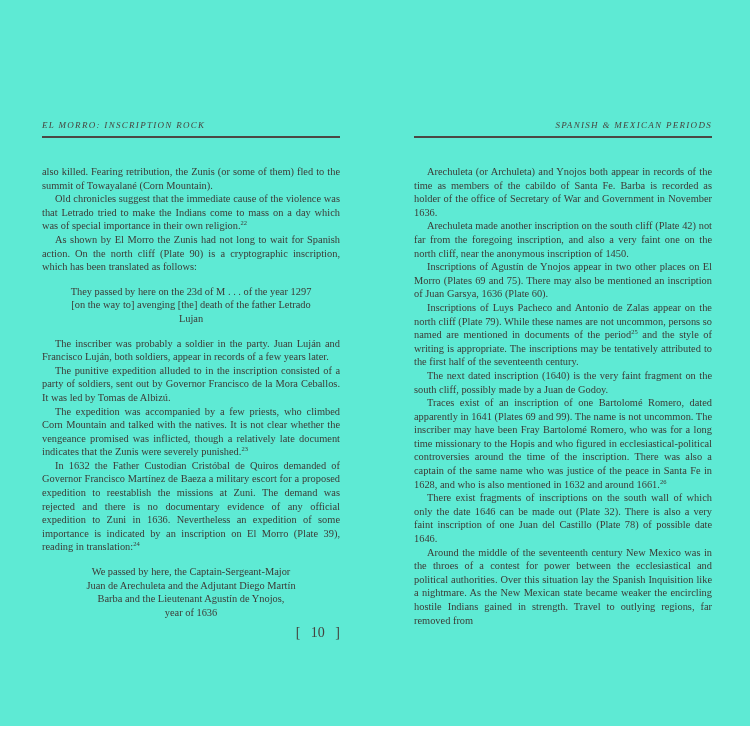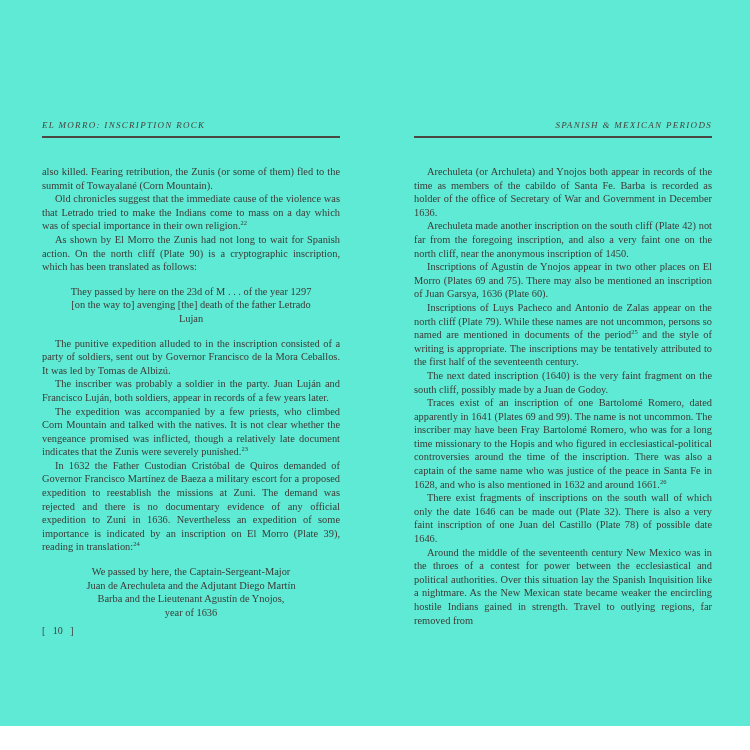--- a/index.html
+++ b/index.html
@@ -61,23 +61,23 @@
     font-size: 6.5px;
     line-height: 0;
     vertical-align: super;
   }
 
   .pagenum {
     position: absolute;
     top: 505px;
     left: 0;
     width: 100%;
-    text-align: left;
+    text-align: right;
     font-family: "Liberation Serif", serif;
-    font-size: 10px;
+    font-size: 14px;
     color: #45423e;
     white-space: pre;
   }
 </style>
 </head>
 <body>
 
 <div class="spread">
 
   <section class="page left">
@@ -85,39 +85,39 @@
     <div class="rule"></div>
     <div class="page-body">
         <p class="">also killed. Fearing retribution, the Zunis (or some of them) fled to the summit of Towayalané (Corn Mountain).</p>
         <p class="indent">Old chronicles suggest that the immediate cause of the violence was that Letrado tried to make the Indians come to mass on a day which was of special importance in their own religion.<sup>22</sup></p>
         <p class="indent">As shown by El Morro the Zunis had not long to wait for Spanish action. On the north cliff (Plate 90) is a cryptographic inscription, which has been translated as follows:</p>
         <div class="quote">
           <div>They passed by here on the 23d of M . . . of the year 1297</div>
           <div>[on the way to] avenging [the] death of the father Letrado</div>
           <div>Lujan</div>
         </div>
+        <p class="indent">The inscriber was probably a soldier in the party. Juan Luján and Francisco Luján, both soldiers, appear in records of a few years later.</p>
         <p class="indent">The punitive expedition alluded to in the inscription consisted of a party of soldiers, sent out by Governor Francisco de la Mora Ceballos. It was led by Tomas de Albizú.</p>
-        <p class="indent">The inscriber was probably a soldier in the party. Juan Luján and Francisco Luján, both soldiers, appear in records of a few years later.</p>
         <p class="indent">The expedition was accompanied by a few priests, who climbed Corn Mountain and talked with the natives. It is not clear whether the vengeance promised was inflicted, though a relatively late document indicates that the Zunis were severely punished.<sup>23</sup></p>
         <p class="indent">In 1632 the Father Custodian Cristóbal de Quiros demanded of Governor Francisco Martínez de Baeza a military escort for a proposed expedition to reestablish the missions at Zuni. The demand was rejected and there is no documentary evidence of any official expedition to Zuni in 1636. Nevertheless an expedition of some importance is indicated by an inscription on El Morro (Plate 39), reading in translation:<sup>24</sup></p>
         <div class="quote">
           <div>We passed by here, the Captain-Sergeant-Major</div>
           <div>Juan de Arechuleta and the Adjutant Diego Martín</div>
           <div>Barba and the Lieutenant Agustín de Ynojos,</div>
           <div>year of 1636</div>
         </div>
       </div>
     <div class="pagenum">[   10   ]</div>
   </section>
 
   <section class="page right">
     <div class="running-head">SPANISH &amp; MEXICAN PERIODS</div>
     <div class="rule"></div>
     <div class="page-body">
-        <p class="indent">Arechuleta (or Archuleta) and Ynojos both appear in records of the time as members of the cabildo of Santa Fe. Barba is recorded as holder of the office of Secretary of War and Government in December 1636.</p>
+        <p class="indent">Arechuleta (or Archuleta) and Ynojos both appear in records of the time as members of the cabildo of Santa Fe. Barba is recorded as holder of the office of Secretary of War and Government in November 1636.</p>
         <p class="indent">Arechuleta made another inscription on the south cliff (Plate 42) not far from the foregoing inscription, and also a very faint one on the north cliff, near the anonymous inscription of 1450.</p>
         <p class="indent">Inscriptions of Agustín de Ynojos appear in two other places on El Morro (Plates 69 and 75). There may also be mentioned an inscription of Juan Garsya, 1636 (Plate 60).</p>
         <p class="indent">Inscriptions of Luys Pacheco and Antonio de Zalas appear on the north cliff (Plate 79). While these names are not uncommon, persons so named are mentioned in documents of the period<sup>25</sup> and the style of writing is appropriate. The inscriptions may be tentatively attributed to the first half of the seventeenth century.</p>
         <p class="indent">The next dated inscription (1640) is the very faint fragment on the south cliff, possibly made by a Juan de Godoy.</p>
         <p class="indent">Traces exist of an inscription of one Bartolomé Romero, dated apparently in 1641 (Plates 69 and 99). The name is not uncommon. The inscriber may have been Fray Bartolomé Romero, who was for a long time missionary to the Hopis and who figured in ecclesiastical-political controversies around the time of the inscription. There was also a captain of the same name who was justice of the peace in Santa Fe in 1628, and who is also mentioned in 1632 and around 1661.<sup>26</sup></p>
         <p class="indent">There exist fragments of inscriptions on the south wall of which only the date 1646 can be made out (Plate 32). There is also a very faint inscription of one Juan del Castillo (Plate 78) of possible date 1646.</p>
         <p class="indent">Around the middle of the seventeenth century New Mexico was in the throes of a contest for power between the ecclesiastical and political authorities. Over this situation lay the Spanish Inquisition like a nightmare. As the New Mexican state became weaker the encircling hostile Indians gained in strength. Travel to outlying regions, far removed from</p>
       </div>
   </section>
 

